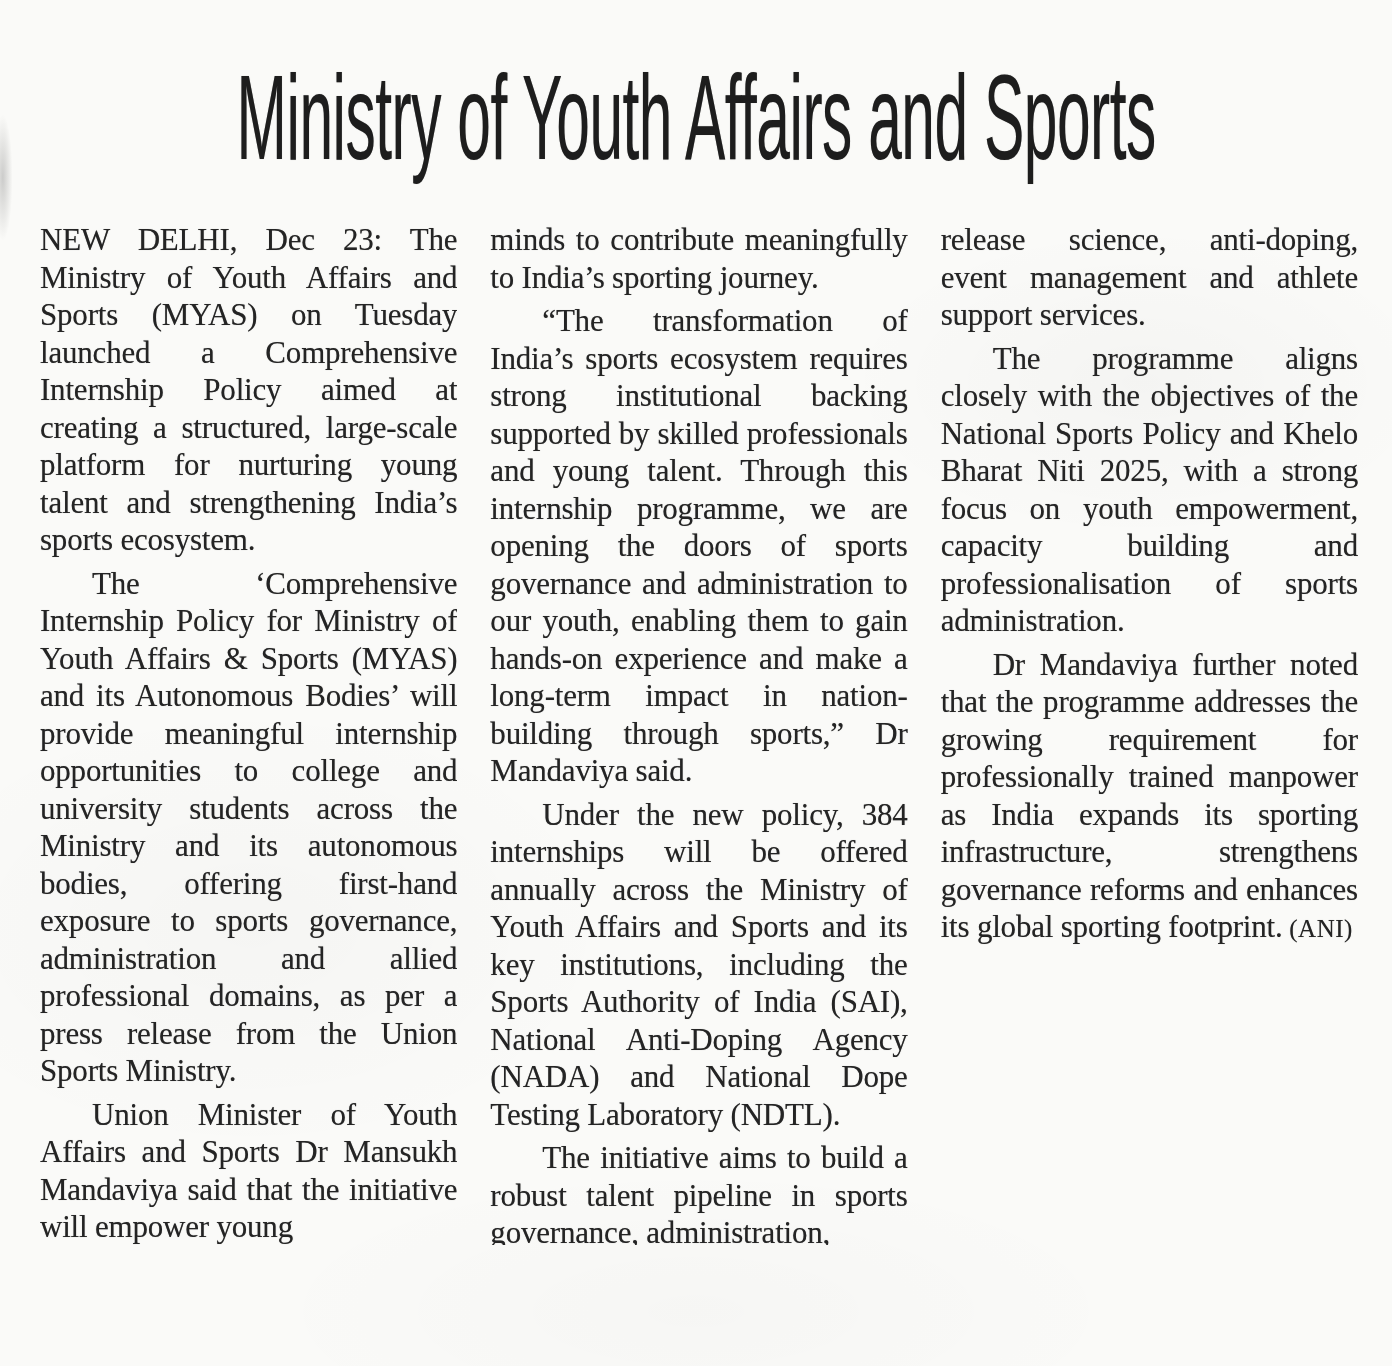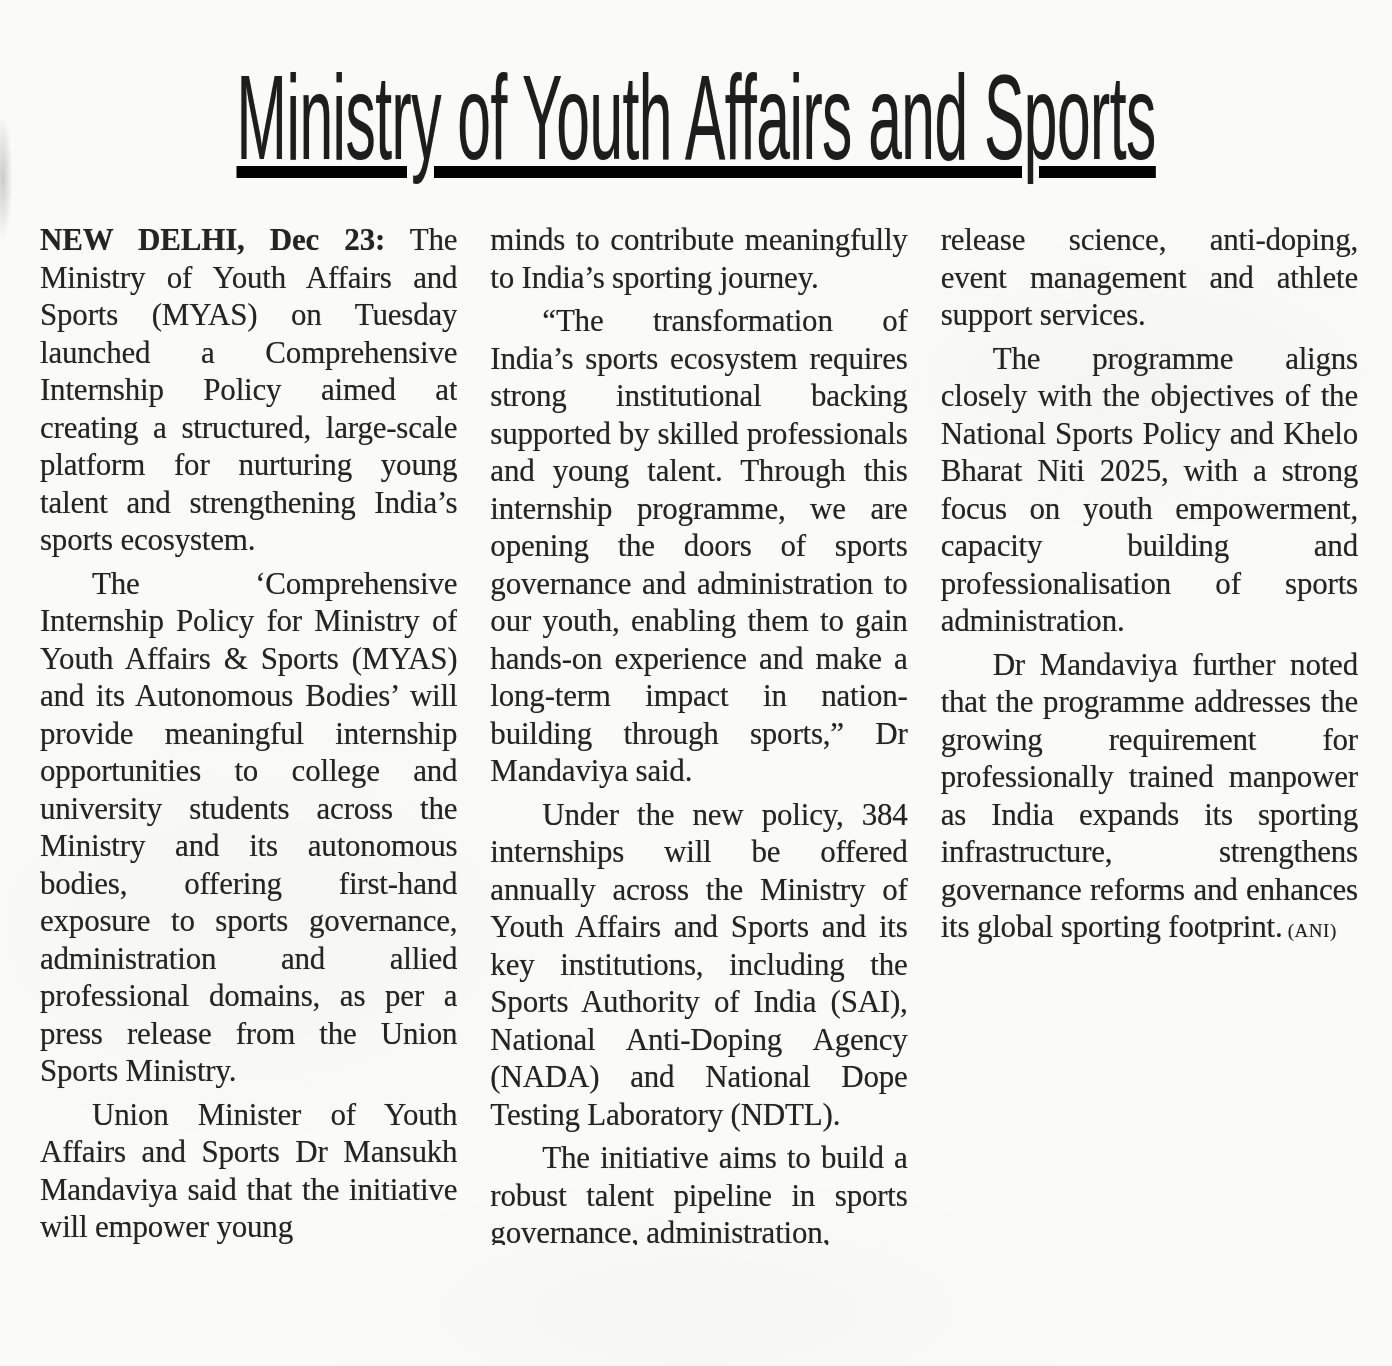--- a/index.html
+++ b/index.html
@@ -16,21 +16,20 @@
     background-color: #fafaf8;
     background-image:
       radial-gradient(ellipse 14px 90px at 0.2% 13%, rgba(40,40,40,0.22), transparent 70%),
       radial-gradient(ellipse 420px 220px at 82% 28%, rgba(0,0,0,0.022), transparent 72%),
       radial-gradient(ellipse 520px 320px at 18% 68%, rgba(0,0,0,0.018), transparent 72%),
       radial-gradient(ellipse 600px 200px at 50% 96%, rgba(0,0,0,0.015), transparent 75%);
     font-family: "Liberation Serif", "DejaVu Serif", serif;
   }
   .headline {
     padding-top: 58px;
-    text-decoration: underline;
   }
   .hl-line {
     display: flex;
     justify-content: center;
     align-items: baseline;
     height: 119px;
     overflow: visible;
   }
   .hl {
     display: inline-block;
@@ -62,23 +61,23 @@
     font-size: 31px;
     line-height: 37.5px;
     color: #242424;
     text-align: justify;
     -webkit-hyphens: auto;
     hyphens: auto;
     letter-spacing: -0.2px;
     text-shadow: 0 0 0.7px rgba(40,40,40,0.5);
   }
   .para.indent { text-indent: 52px; margin-top: 6px; }
-  .dateline { font-weight: 700; margin-top: 6px; }
+  .dateline { font-weight: 400; margin-top: 6px; }
   .agency {
-    font-size: 19px;
+    font-size: 25px;
     letter-spacing: 0.5px;
   }
 </style>
 </head>
 <body>
 
 <div class="page">
 
   <header class="headline">
     <div class="hl-line">

